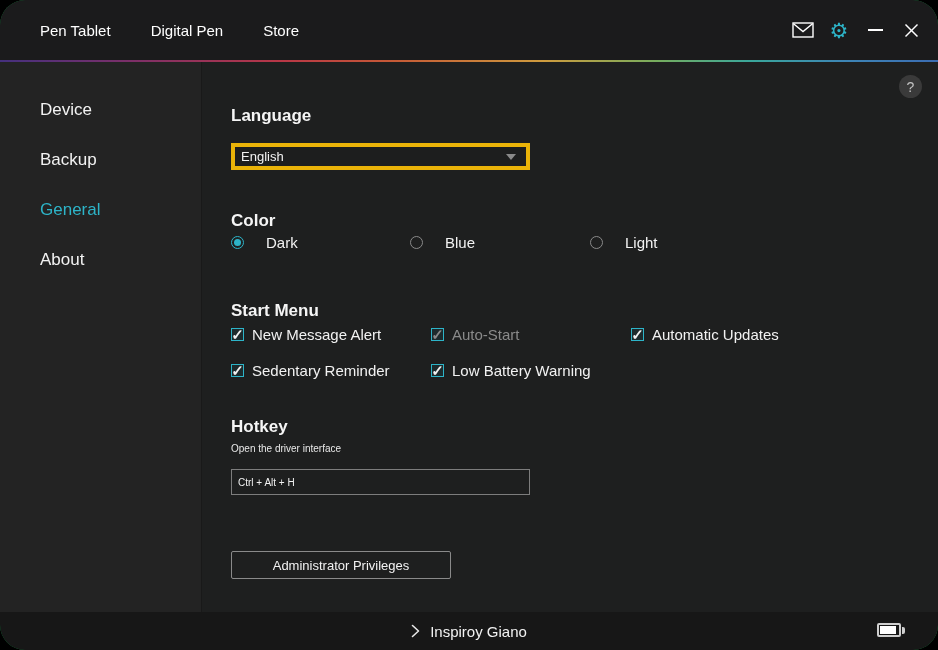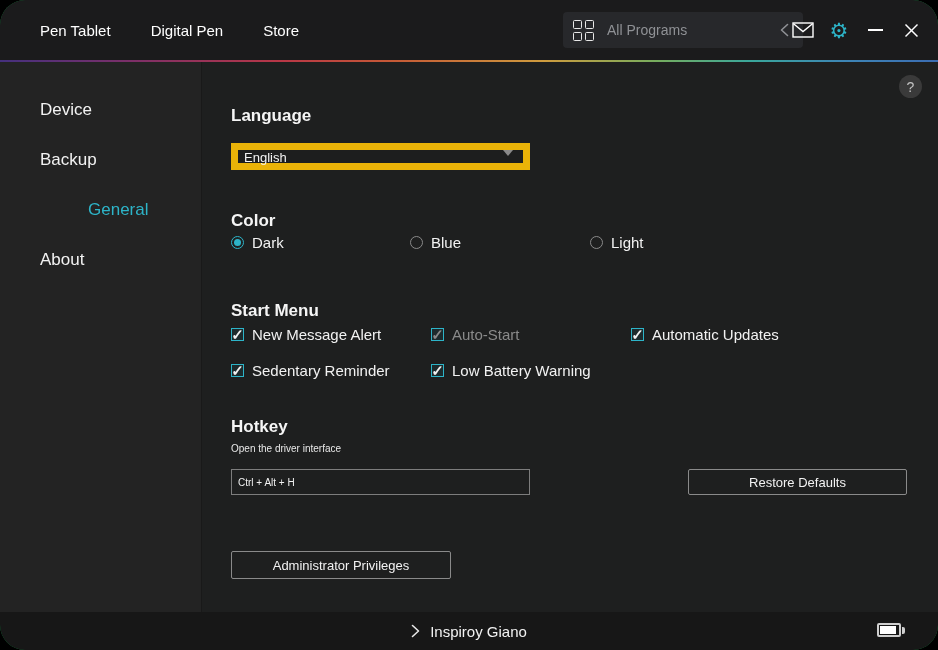--- a/index.html
+++ b/index.html
@@ -25,38 +25,38 @@
 
   
   .rainbow{position:absolute;top:60px;left:0;width:938px;height:2px;
     background:linear-gradient(90deg,#45307e 0%,#7c2f68 14%,#b93746 30%,#c65a36 42%,
                #cf9c3e 58%,#76ad5e 70%,#3aa79b 80%,#3d85b5 90%,#3b6cb2 100%);}
 
   
   .sidebar{position:absolute;top:62px;left:0;width:202px;height:550px;background:#232323;
            border-right:1px solid #191919;box-sizing:border-box;}
   .side-item{position:absolute;left:40px;font-size:17px;color:#f2f2f2;cursor:default;}
-  .side-item.active{color:#2db4c8;margin-left:48px;}
+  .side-item.active{color:#2db4c8;}
 
   
   .main{position:absolute;top:62px;left:202px;width:736px;height:550px;background:#1e1f1f;}
   .help-circle{position:absolute;left:697px;top:13px;width:23px;height:23px;border-radius:50%;
                background:#3a3a3a;color:#c3c3c3;font-size:14px;display:flex;align-items:center;
                justify-content:center;cursor:default;}
   .section-h{position:absolute;left:29px;color:#f5f5f5;font-size:17px;text-align:right;}
 
-  .dropdown{position:absolute;left:29px;top:81px;width:299px;height:27px;border:7px solid #eab308;
-            box-sizing:border-box;display:flex;align-items:flex-start;background:#1d1e1e;cursor:default;}
+  .dropdown{position:absolute;left:29px;top:81px;width:299px;height:27px;border:4px solid #eab308;
+            box-sizing:border-box;display:flex;align-items:center;background:#1d1e1e;cursor:default;}
   .dropdown .val{color:#f2f2f2;font-size:13px;margin-left:6px;}
   .caret-down{margin-left:auto;margin-right:10px;width:0;height:0;
               border-left:5px solid transparent;border-right:5px solid transparent;
               border-top:6px solid #8a8a8a;}
 
   .radio-row{position:absolute;top:172px;left:29px;width:680px;height:20px;}
-  .radio-opt{position:absolute;display:flex;align-items:center;gap:8px;cursor:default;}
+  .radio-opt{position:absolute;display:flex;align-items:center;gap:22px;cursor:default;}
   .radio{width:13px;height:13px;border-radius:50%;box-sizing:border-box;border:1px solid #8a8a8a;
          display:flex;align-items:center;justify-content:center;}
   .radio.sel{border:1px solid #2db4c8;}
   .radio.sel::after{content:"";width:7px;height:7px;border-radius:50%;background:#2db4c8;}
   .radio-opt span{color:#f2f2f2;font-size:15px;}
 
   .chk-opt{position:absolute;display:flex;align-items:center;gap:8px;cursor:default;}
   .chk{width:13px;height:13px;box-sizing:border-box;border:1px solid #2db4c8;background:#1d2a2c;
        display:flex;align-items:center;justify-content:center;color:#2db4c8;font-size:11px;
        font-weight:bold;line-height:13px;}
@@ -88,34 +88,20 @@
 
 <div class="app">
 
   <header class="topbar">
     <nav class="topnav">
       <span class="menu-item">Pen Tablet</span>
       <span class="menu-item">Digital Pen</span>
       <span class="menu-item">Store</span>
     </nav>
 
-    <div class="programs">
-      <span class="grid-icon">
-          <div></div>
-          <div></div>
-          <div></div>
-          <div></div>
-        </span>
-      <span class="label">All Programs</span>
-      <span class="chev">
-        <svg width="9" height="14" viewBox="0 0 9 14">
-            <polyline points="7.5,1.5 1.5,7 7.5,12.5" fill="none" stroke="#8f9195" stroke-width="1.6" stroke-linecap="round" stroke-linejoin="round"></polyline>
-          </svg>
-      </span>
-    </div>
 
     <div class="win-icons">
       <span class="icon-btn">
         <svg width="22" height="16" viewBox="0 0 22 16">
             <rect x="1" y="1" width="20" height="14" fill="none" stroke="#ffffff" stroke-width="1.4"></rect>
             <polyline points="1.5,1.8 11,9.5 20.5,1.8" fill="none" stroke="#ffffff" stroke-width="1.4"></polyline>
           </svg>
       </span>
       <span class="icon-btn">
         <span class="gear-glyph">⚙</span>
@@ -184,21 +170,20 @@
       <span>Sedentary Reminder</span>
     </label>
     <label class="chk-opt" style="left:229px;top:300px">
       <span class="chk">✓</span>
       <span>Low Battery Warning</span>
     </label>
 
     <h2 class="section-h" style="top:341px">Hotkey</h2>
     <div class="hotkey-desc">Open the driver interface</div>
     <input class="hotkey-input" type="text" value="Ctrl + Alt + H" style="">
-    <button class="btn btn-restore">Restore Defaults</button>
 
     <button class="btn btn-admin">Administrator Privileges</button>
   </main>
 
   <footer class="footer">
     <span style="display:flex;align-items:center;">
       <svg width="9" height="14" viewBox="0 0 9 14">
           <polyline points="1.5,1.5 7.5,7 1.5,12.5" fill="none" stroke="#e8e8e8" stroke-width="1.6" stroke-linecap="round" stroke-linejoin="round"></polyline>
         </svg>
     </span>

